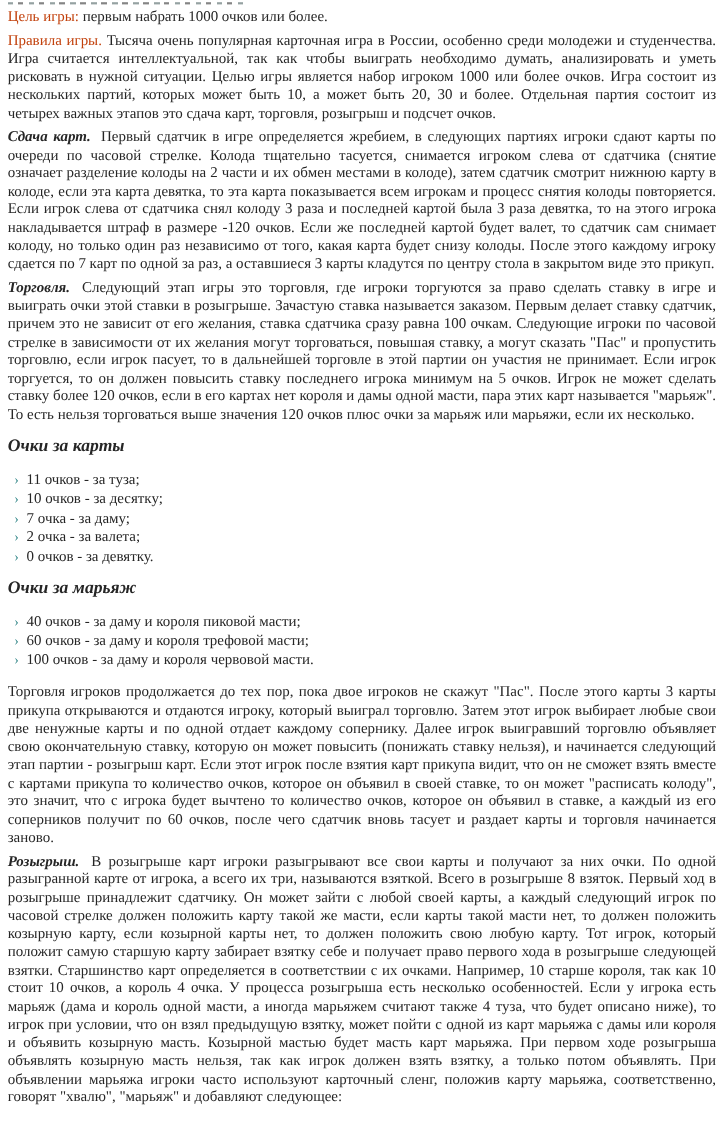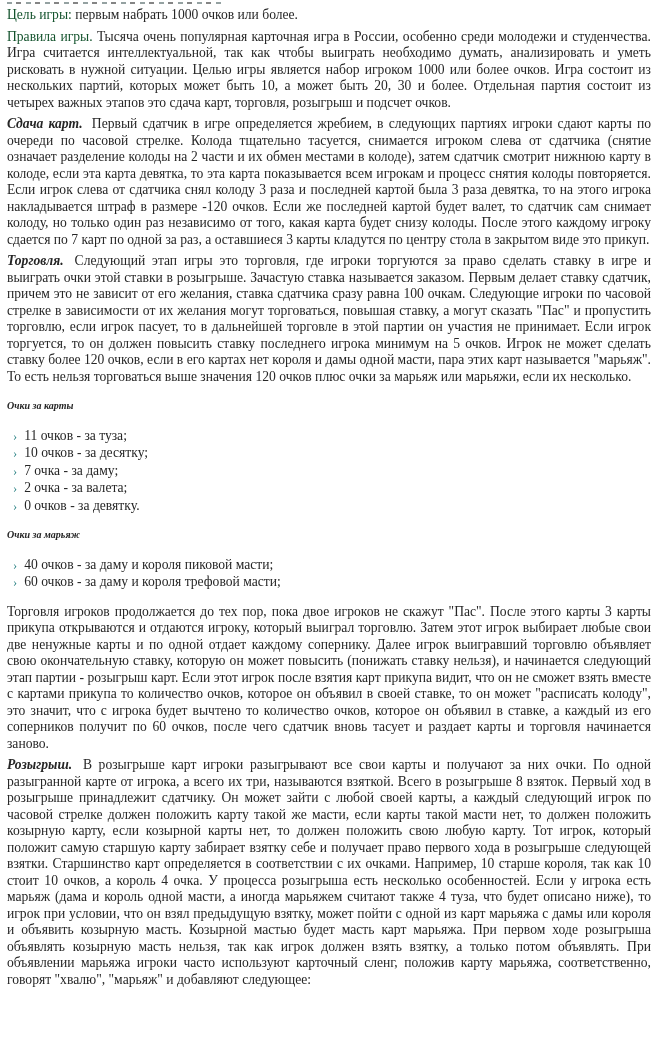--- a/index.html
+++ b/index.html
@@ -27,27 +27,27 @@
     background: repeating-linear-gradient(90deg,
       #7a8a8a 0 5px, transparent 5px 9px,
       #666666 9px 14px, transparent 14px 19px);
     opacity: 0.8;
   }
 
   p.para { margin: 0 0 5px 0; text-align: justify; }
   p.tight { margin: 0; }
   .intro-block { margin: 0 0 5px 0; text-align: justify; }
 
-  .teal-link { color: #14532d; cursor: pointer; }
+  .teal-link { color: #c2410c; cursor: pointer; }
   .runin { font-weight: bold; font-style: italic; margin-right: 0.30em; margin-top: 17px; }
 
   .subhead {
     font-weight: bold;
     font-style: italic;
-    font-size: 10px;
+    font-size: 16px;
     margin: 13px 0 13px 0;
   }
 
   ul.points {
     list-style: none;
     margin: 0 0 13px 0;
     padding: 0 0 0 6px;
   }
   ul.points li { margin: 0 0 1px 0; }
   .bullet {
@@ -107,20 +107,23 @@
 
   <div class="subhead">Очки за марьяж</div>
 
   <ul class="points">
     <li>
       <span class="bullet">›</span><span>40 очков - за даму и короля пиковой масти;</span>
     </li>
     <li>
       <span class="bullet">›</span><span>60 очков - за даму и короля трефовой масти;</span>
     </li>
+    <li>
+      <span class="bullet">›</span><span>100 очков - за даму и короля червовой масти.</span>
+    </li>
   </ul>
 
   <p class="para">
     <span>Торговля игроков продолжается до тех пор, пока двое игроков не скажут "Пас". После этого карты 3 карты прикупа открываются и отдаются игроку, который выиграл торговлю. Затем этот игрок выбирает любые свои две ненужные карты и по одной отдает каждому сопернику. Далее игрок выигравший торговлю объявляет свою окончательную ставку, которую он может повысить (понижать ставку нельзя), и начинается следующий этап партии - розыгрыш карт. Если этот игрок после взятия карт прикупа видит, что он не сможет взять вместе с картами прикупа то количество очков, которое он объявил в своей ставке, то он может "расписать колоду", это значит, что с игрока будет вычтено то количество очков, которое он объявил в ставке, а каждый из его соперников получит по 60 очков, после чего сдатчик вновь тасует и раздает карты и торговля начинается заново.</span>
   </p>
 
   <p class="para tight">
     <span class="runin">Розыгрыш.</span>
     <span>В розыгрыше карт игроки разыгрывают все свои карты и получают за них очки. По одной разыгранной карте от игрока, а всего их три, называются взяткой. Всего в розыгрыше 8 взяток.  Первый ход в розыгрыше принадлежит сдатчику. Он может зайти с любой своей карты, а каждый следующий игрок по часовой стрелке должен положить карту такой же масти, если карты такой масти нет, то должен положить козырную карту, если козырной карты нет, то должен положить свою любую карту. Тот игрок, который положит самую старшую карту забирает взятку себе и получает право первого хода в розыгрыше следующей взятки. Старшинство карт определяется в соответствии с их очками. Например, 10 старше короля, так как 10 стоит 10 очков, а король 4 очка. У процесса розыгрыша есть несколько особенностей. Если у игрока есть марьяж (дама и король одной масти, а иногда марьяжем считают также 4 туза, что будет описано ниже), то игрок при условии, что он взял предыдущую взятку, может пойти с одной из карт марьяжа с дамы или короля и объявить козырную масть. Козырной мастью будет масть карт марьяжа. При первом ходе розыгрыша объявлять козырную масть нельзя, так как игрок должен взять взятку, а только потом объявлять. При объявлении марьяжа игроки часто используют карточный сленг, положив карту марьяжа, соответственно, говорят "хвалю", "марьяж" и добавляют следующее:</span>
   </p>

